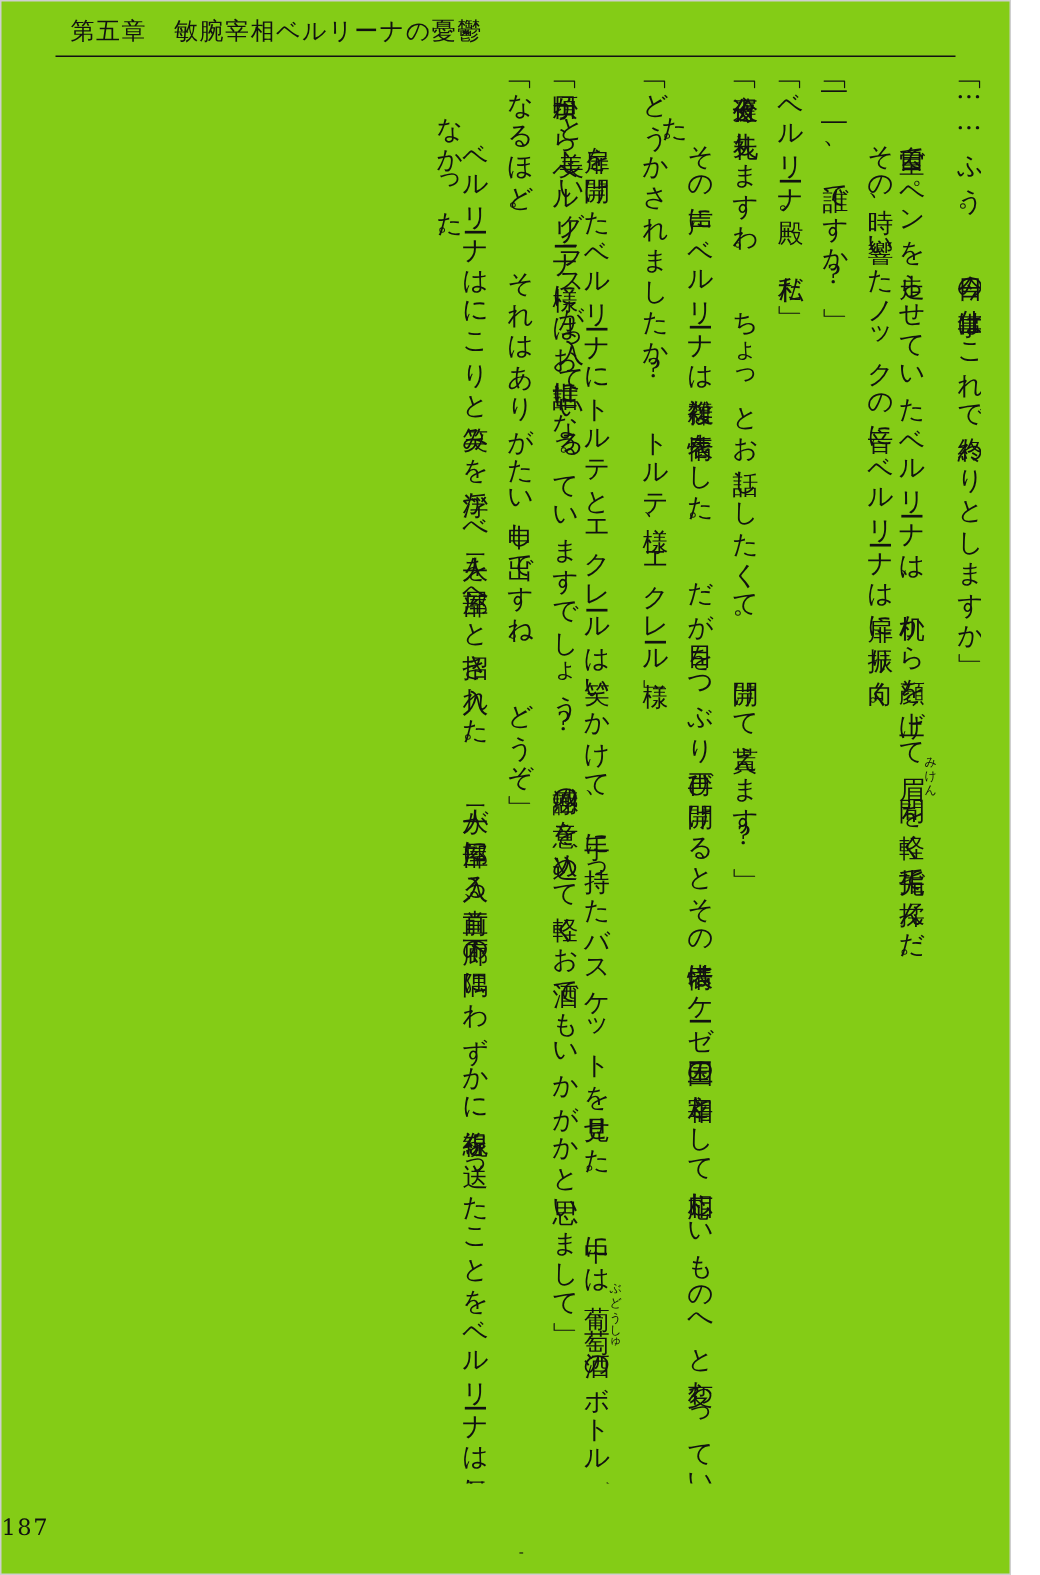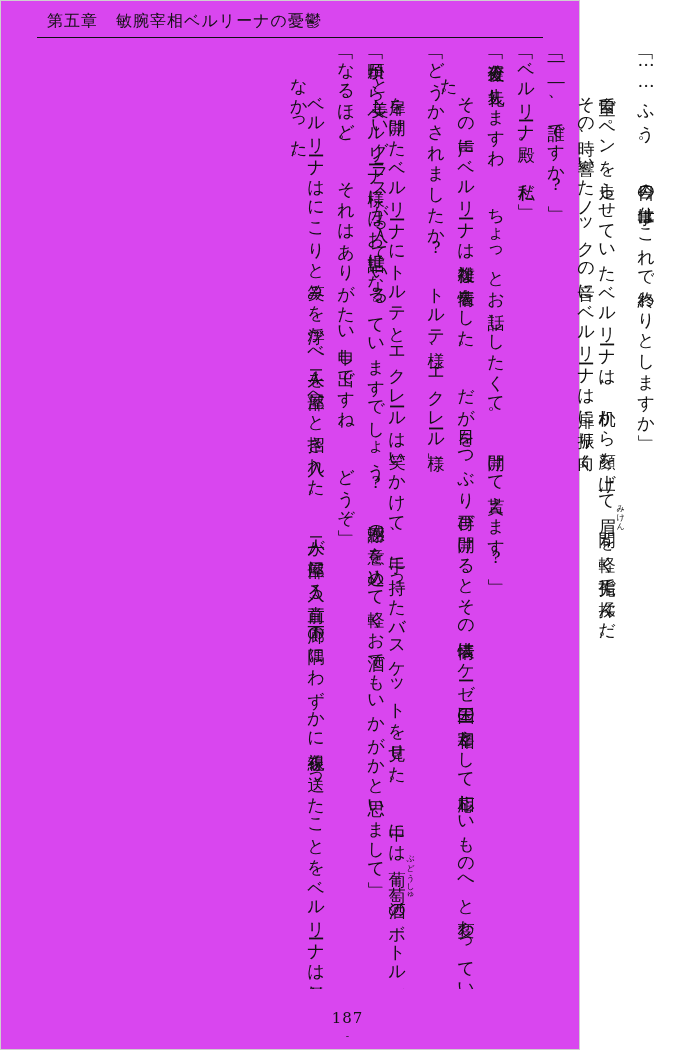--- a/index.html
+++ b/index.html
@@ -11,25 +11,25 @@
     width: 693px;
     height: 1050px;
     font-family: "DejaVu Serif", "Liberation Serif", serif;
     color: #111111;
     position: relative;
     overflow: hidden;
   }
   .page {
     position: absolute;
     left: 0; top: 0;
-    width: 580px;
+    width: 674px;
     height: 1050px;
     box-sizing: border-box;
     border: 1px solid #cfcfcf;
-    background: #d946ef;
+    background: #84cc16;
   }
   
   .header {
     position: absolute;
     top: 10px;
     left: 46px;
     right: 46px;
     height: 26px;
     font-size: 16px;
     letter-spacing: 1px;
@@ -87,21 +87,21 @@
     font-size: 8px;
     letter-spacing: 0px;
     line-height: 1;
   }
   
   .folio {
     position: absolute;
     bottom: 22px;
     left: 0;
     width: 693px;
-    text-align: center;
+    text-align: left;
     font-size: 15px;
     color: #111;
     letter-spacing: 1px;
   }
   .folio-mark {
     position: absolute;
     bottom: 8px;
     left: 0;
     width: 693px;
     text-align: center;

